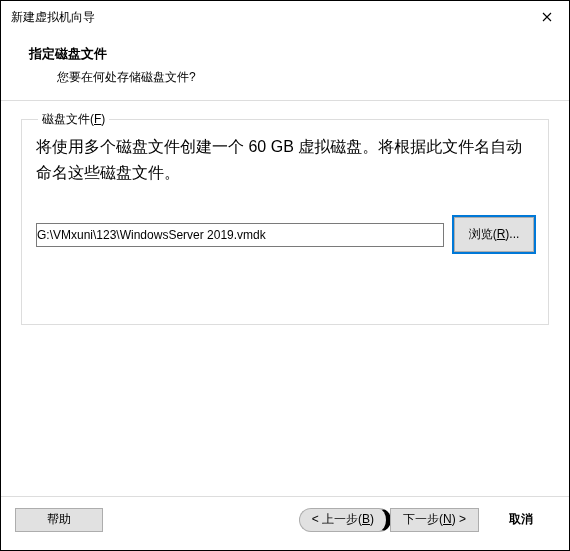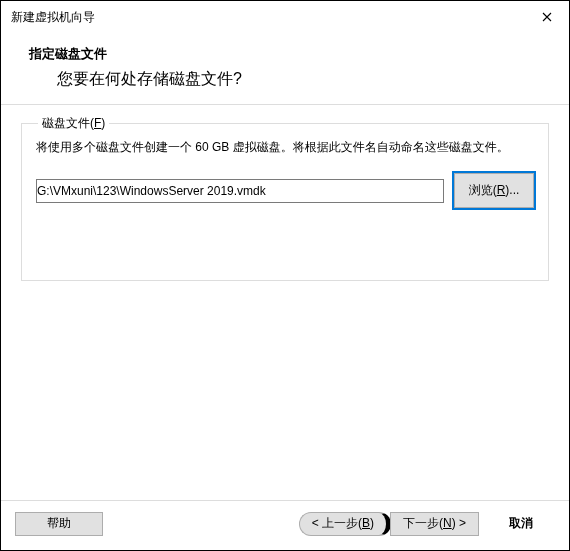--- a/index.html
+++ b/index.html
@@ -37,21 +37,21 @@
       padding: 12px 24px 14px 28px;
       border-bottom: 1px solid #ddd;
     }
     .header-title {
       font-size: 13px;
       font-weight: bold;
       color: #000;
       margin-bottom: 6px;
     }
     .header-subtitle {
-      font-size: 16px;
+      font-size: 12px;
       color: #000;
       padding-left: 28px;
     }
     .content-area {
       padding: 18px 20px;
       height: 395px;
     }
     .fieldset {
       border: 1px solid #ddd;
       padding: 14px 14px 72px 14px;
@@ -60,24 +60,24 @@
     .legend {
       position: absolute;
       top: -9px;
       left: 16px;
       background: #fff;
       padding: 0 4px;
       font-size: 12px;
     }
     .legend .underline { text-decoration: underline; }
     .description {
-      font-size: 12px;
+      font-size: 16px;
       color: #000;
       line-height: 1.6;
-      margin-bottom: 16px;
+      margin-bottom: 32px;
     }
     .file-row {
       display: flex;
       gap: 10px;
       align-items: center;
     }
     .file-input {
       flex: 1;
       height: 24px;
       border: 1px solid #7a7a7a;

